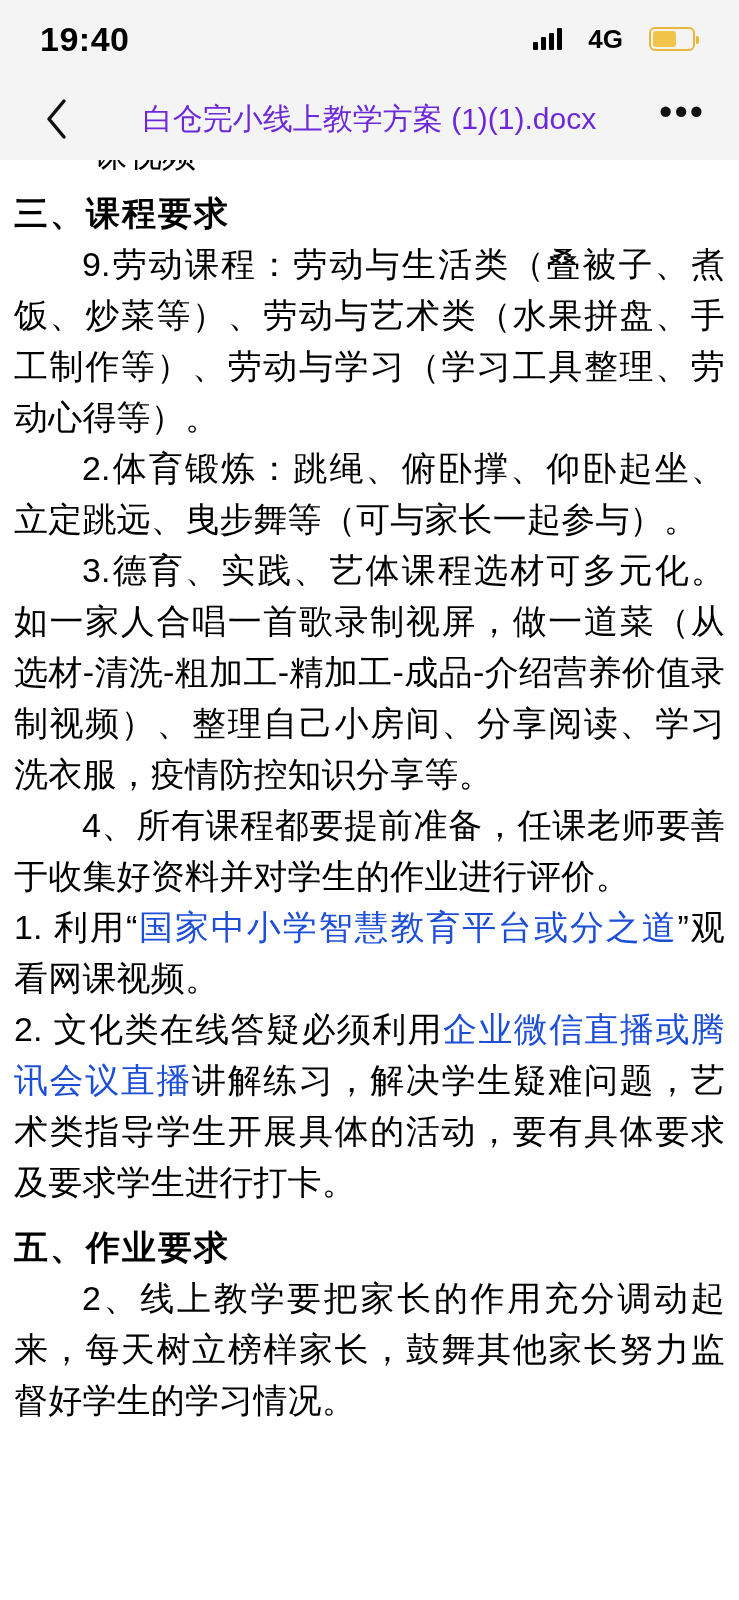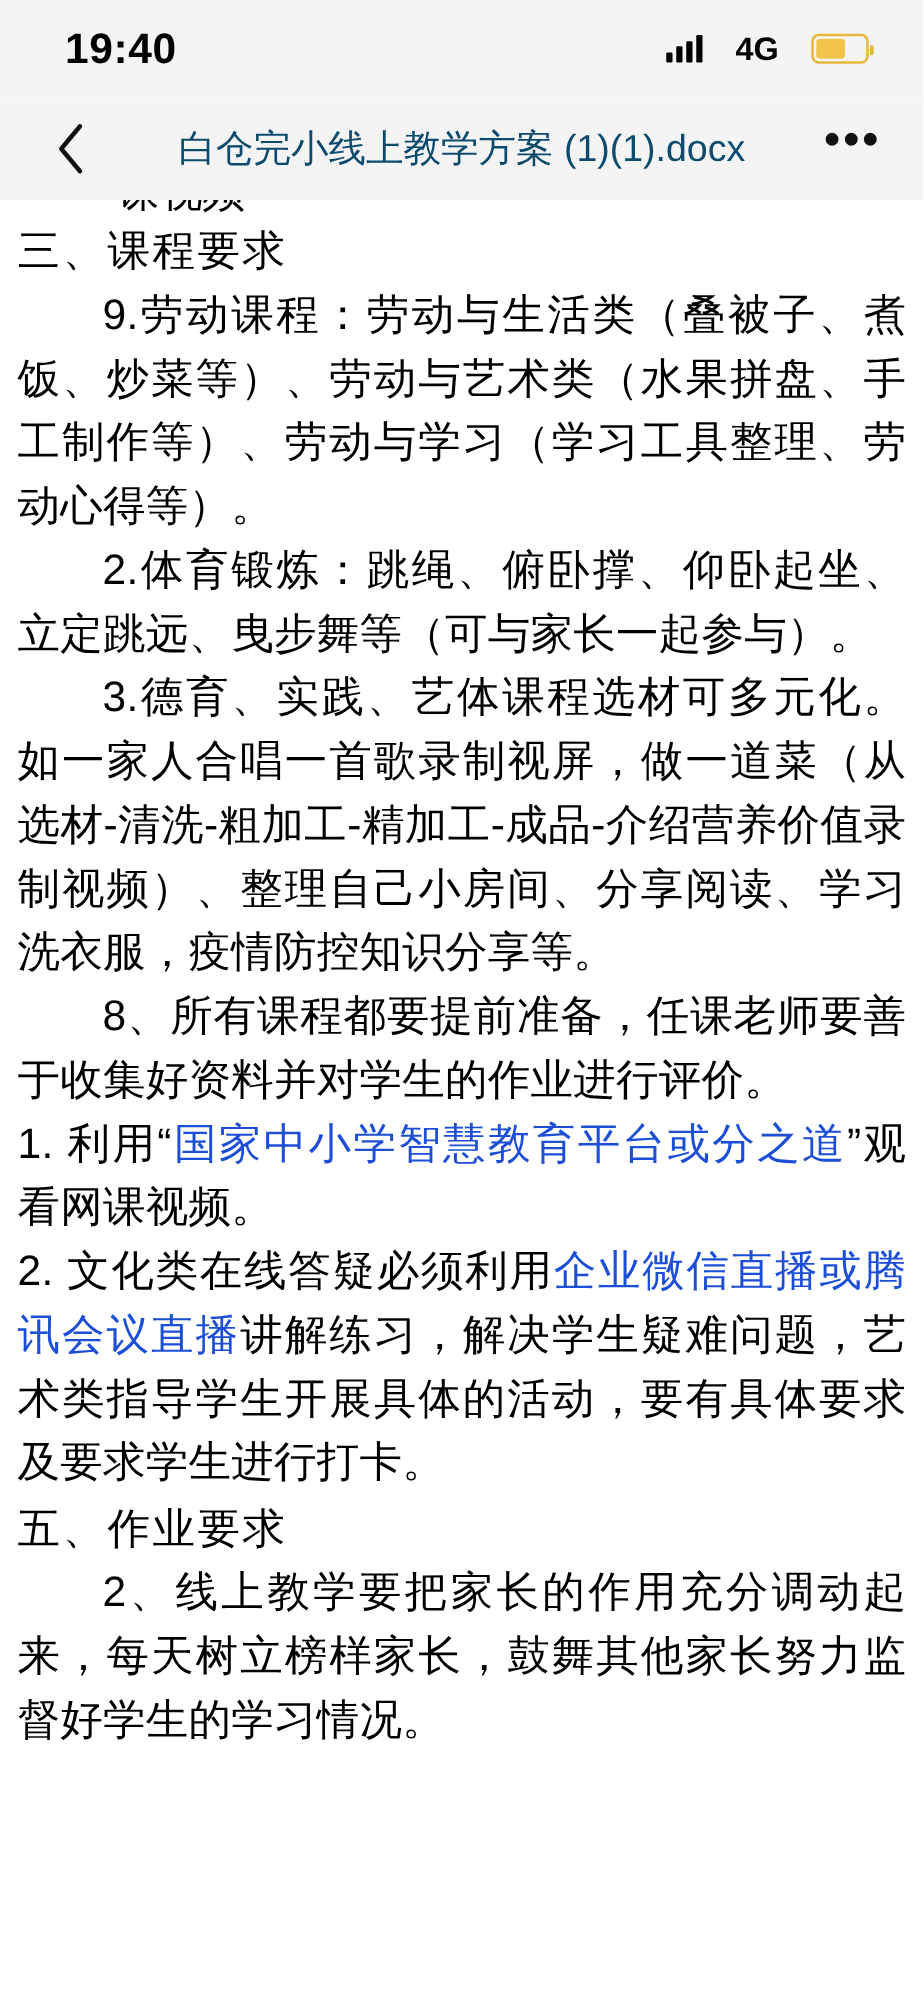--- a/index.html
+++ b/index.html
@@ -15,21 +15,21 @@
     -webkit-font-smoothing: antialiased;
   }
 
   
   .statusbar {
     height: 78px;
     background: #f4f4f4;
     display: flex;
     align-items: center;
     justify-content: space-between;
-    padding: 0 44px 0 52px;
+    padding: 0 44px 0 40px;
     box-sizing: border-box;
   }
   .status-time {
     font-size: 34px;
     font-weight: 600;
     color: #000;
     letter-spacing: 0.5px;
   }
   .status-right {
     display: flex;
@@ -103,21 +103,21 @@
     justify-content: center;
     flex: 0 0 auto;
   }
   .nav-back svg { display: block; }
   .nav-title {
     position: absolute;
     left: 0;
     right: 0;
     text-align: center;
     font-size: 30px;
-    color: #0c4a6e;
+    color: #6d28d9;
     pointer-events: none;
     padding: 0 120px;
     box-sizing: border-box;
     white-space: nowrap;
     overflow: hidden;
     text-overflow: ellipsis;
   }
   .nav-more {
     margin-left: auto;
     font-size: 38px;
@@ -154,23 +154,23 @@
   p {
     margin: 0;
     color: #000;
     font-size: 34px;
     line-height: 51px;
     letter-spacing: 0.2px;
     text-align: justify;
     text-justify: inter-ideograph;
   }
   .heading {
-    font-weight: normal;
+    font-weight: bold;
     letter-spacing: 2px;
-    margin-top: 2px;
+    margin-top: 14px;
   }
   .indent {
     text-indent: 68px;
   }
   .red {
     color: #1d4ed8;
   }
 </style>
 </head>
 <body>
@@ -206,21 +206,21 @@
 <div class="doc">
 
   <div class="clip-top">
     <div class="ghost">课视频</div>
   </div>
 
   <p class="heading">三、课程要求</p>
   <p class="indent">9.劳动课程：劳动与生活类（叠被子、煮饭、炒菜等）、劳动与艺术类（水果拼盘、手工制作等）、劳动与学习（学习工具整理、劳动心得等）。</p>
   <p class="indent">2.体育锻炼：跳绳、俯卧撑、仰卧起坐、立定跳远、曳步舞等（可与家长一起参与）。</p>
   <p class="indent">3.德育、实践、艺体课程选材可多元化。如一家人合唱一首歌录制视屏，做一道菜（从选材-清洗-粗加工-精加工-成品-介绍营养价值录制视频）、整理自己小房间、分享阅读、学习洗衣服，疫情防控知识分享等。</p>
-  <p class="indent">8、所有课程都要提前准备，任课老师要善于收集好资料并对学生的作业进行评价。</p>
+  <p class="indent">4、所有课程都要提前准备，任课老师要善于收集好资料并对学生的作业进行评价。</p>
 
   <p><span>1. 利用“</span><span class="red">国家中小学智慧教育平台或分之道</span><span>”观看网课视频。</span></p>
   <p><span>2. 文化类在线答疑必须利用</span><span class="red">企业微信直播或腾讯会议直播</span><span>讲解练习，解决学生疑难问题，艺术类指导学生开展具体的活动，要有具体要求及要求学生进行打卡。</span></p>
 
   <p class="heading">五、作业要求</p>
   <p class="indent">2、线上教学要把家长的作用充分调动起来，每天树立榜样家长，鼓舞其他家长努力监督好学生的学习情况。</p>
 
 </div>
 
 </body></html>

